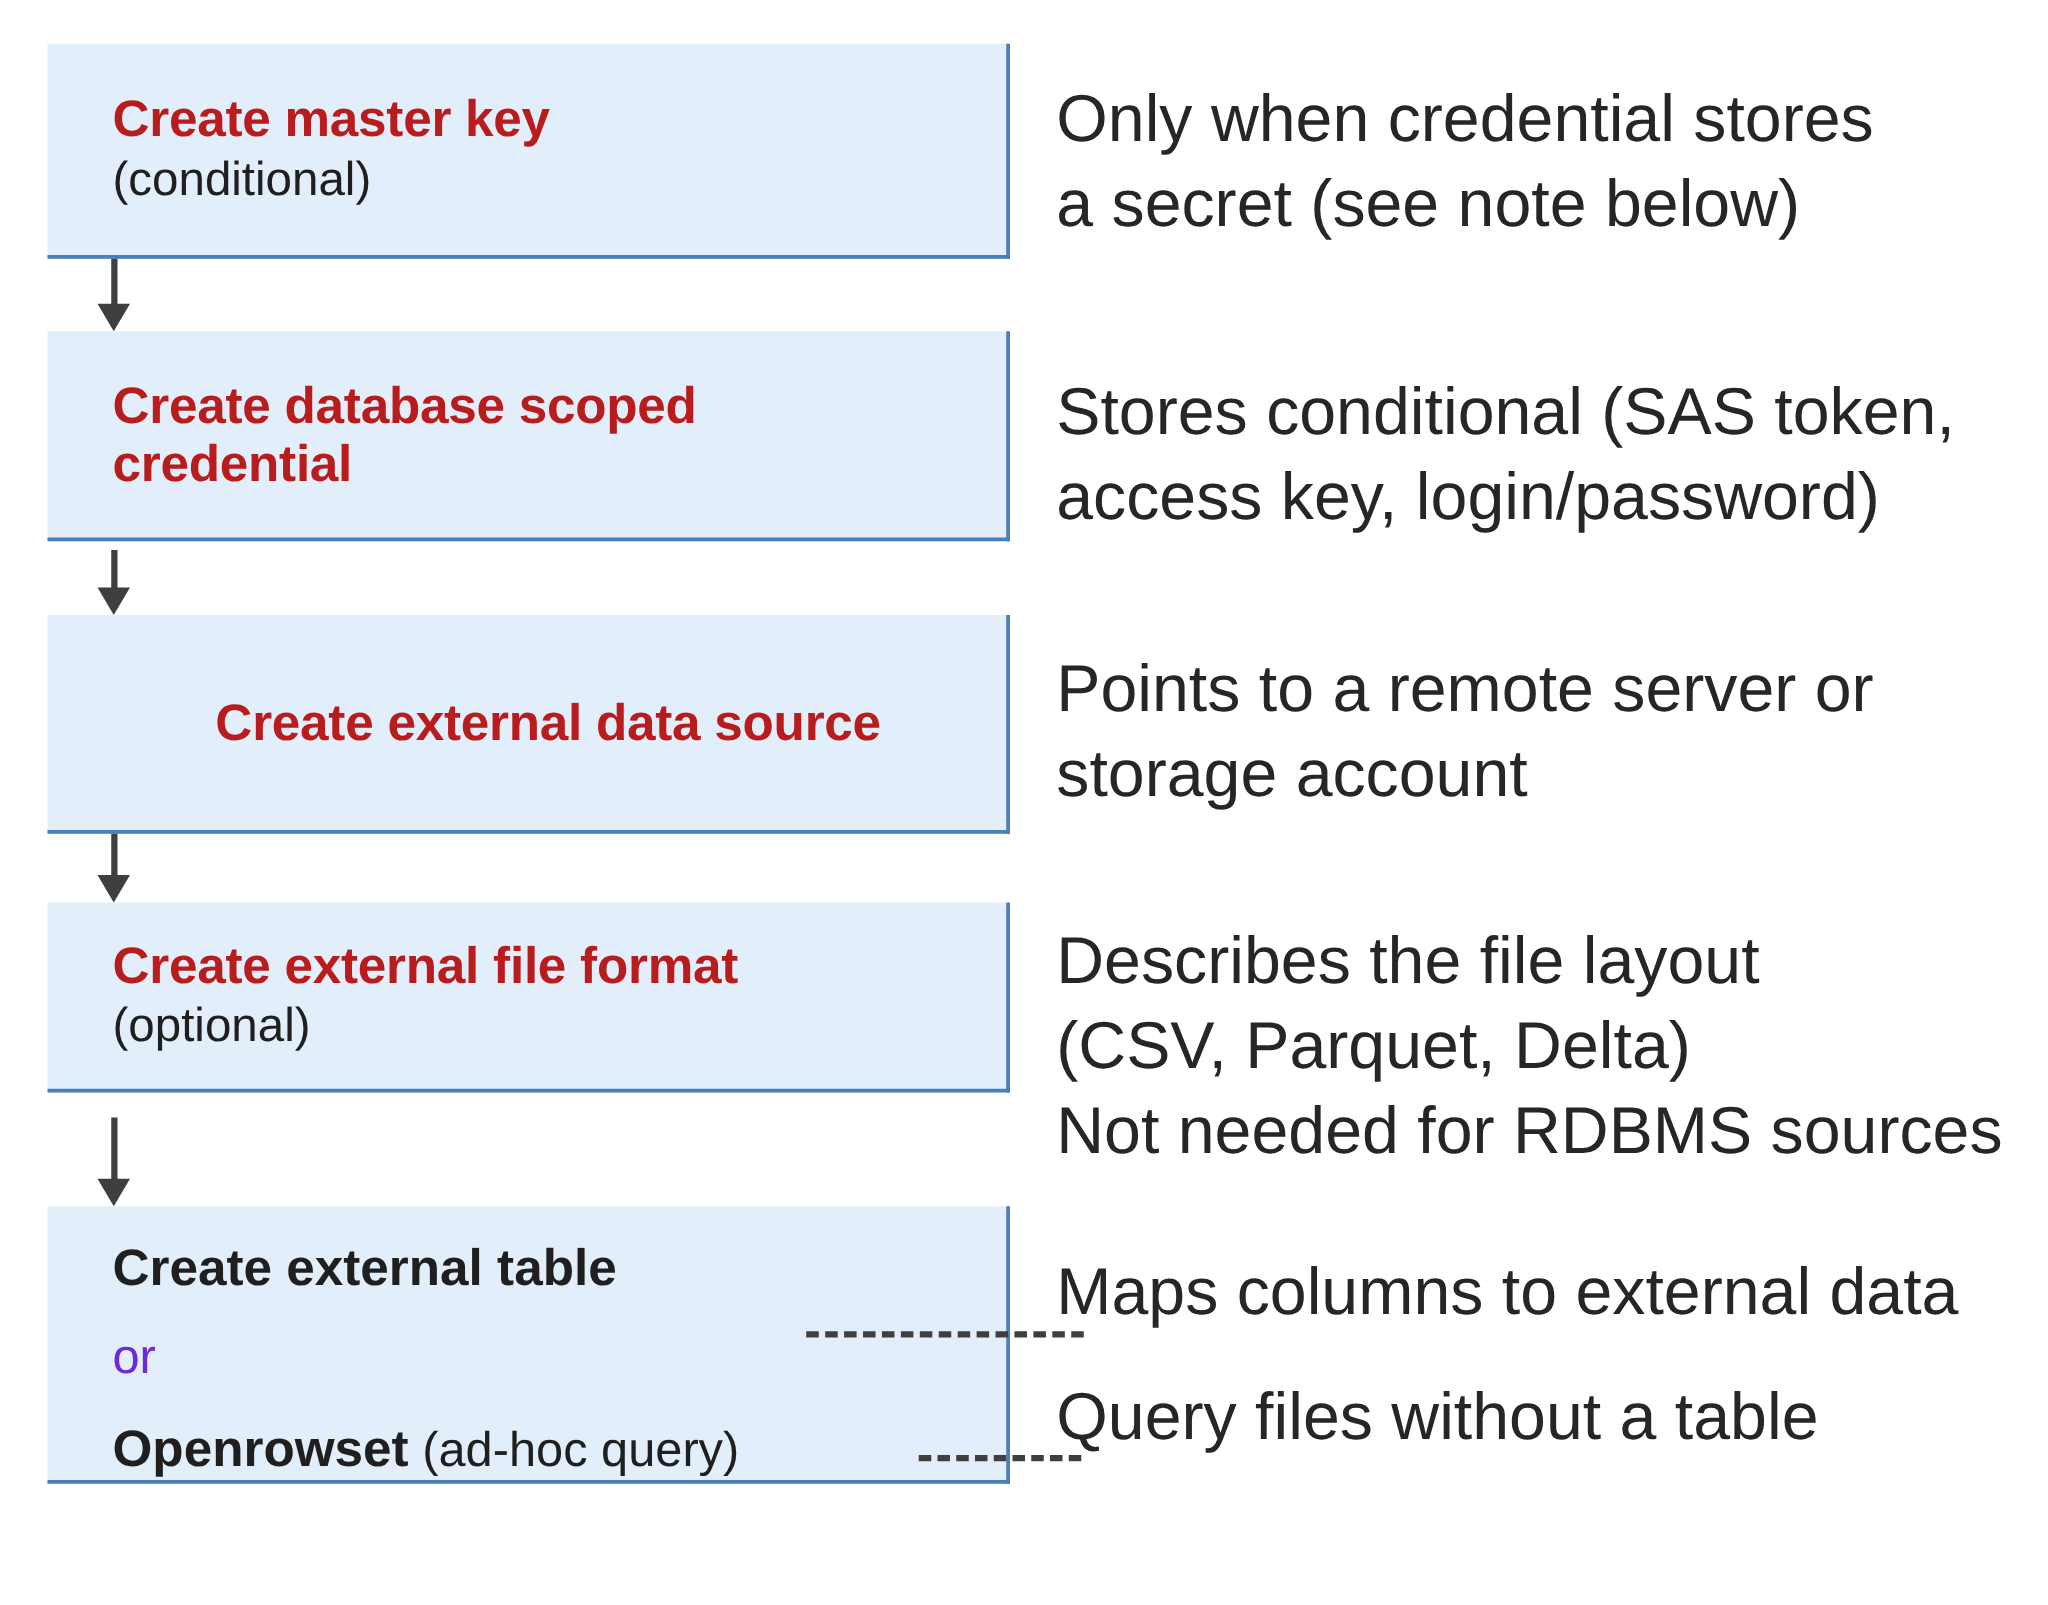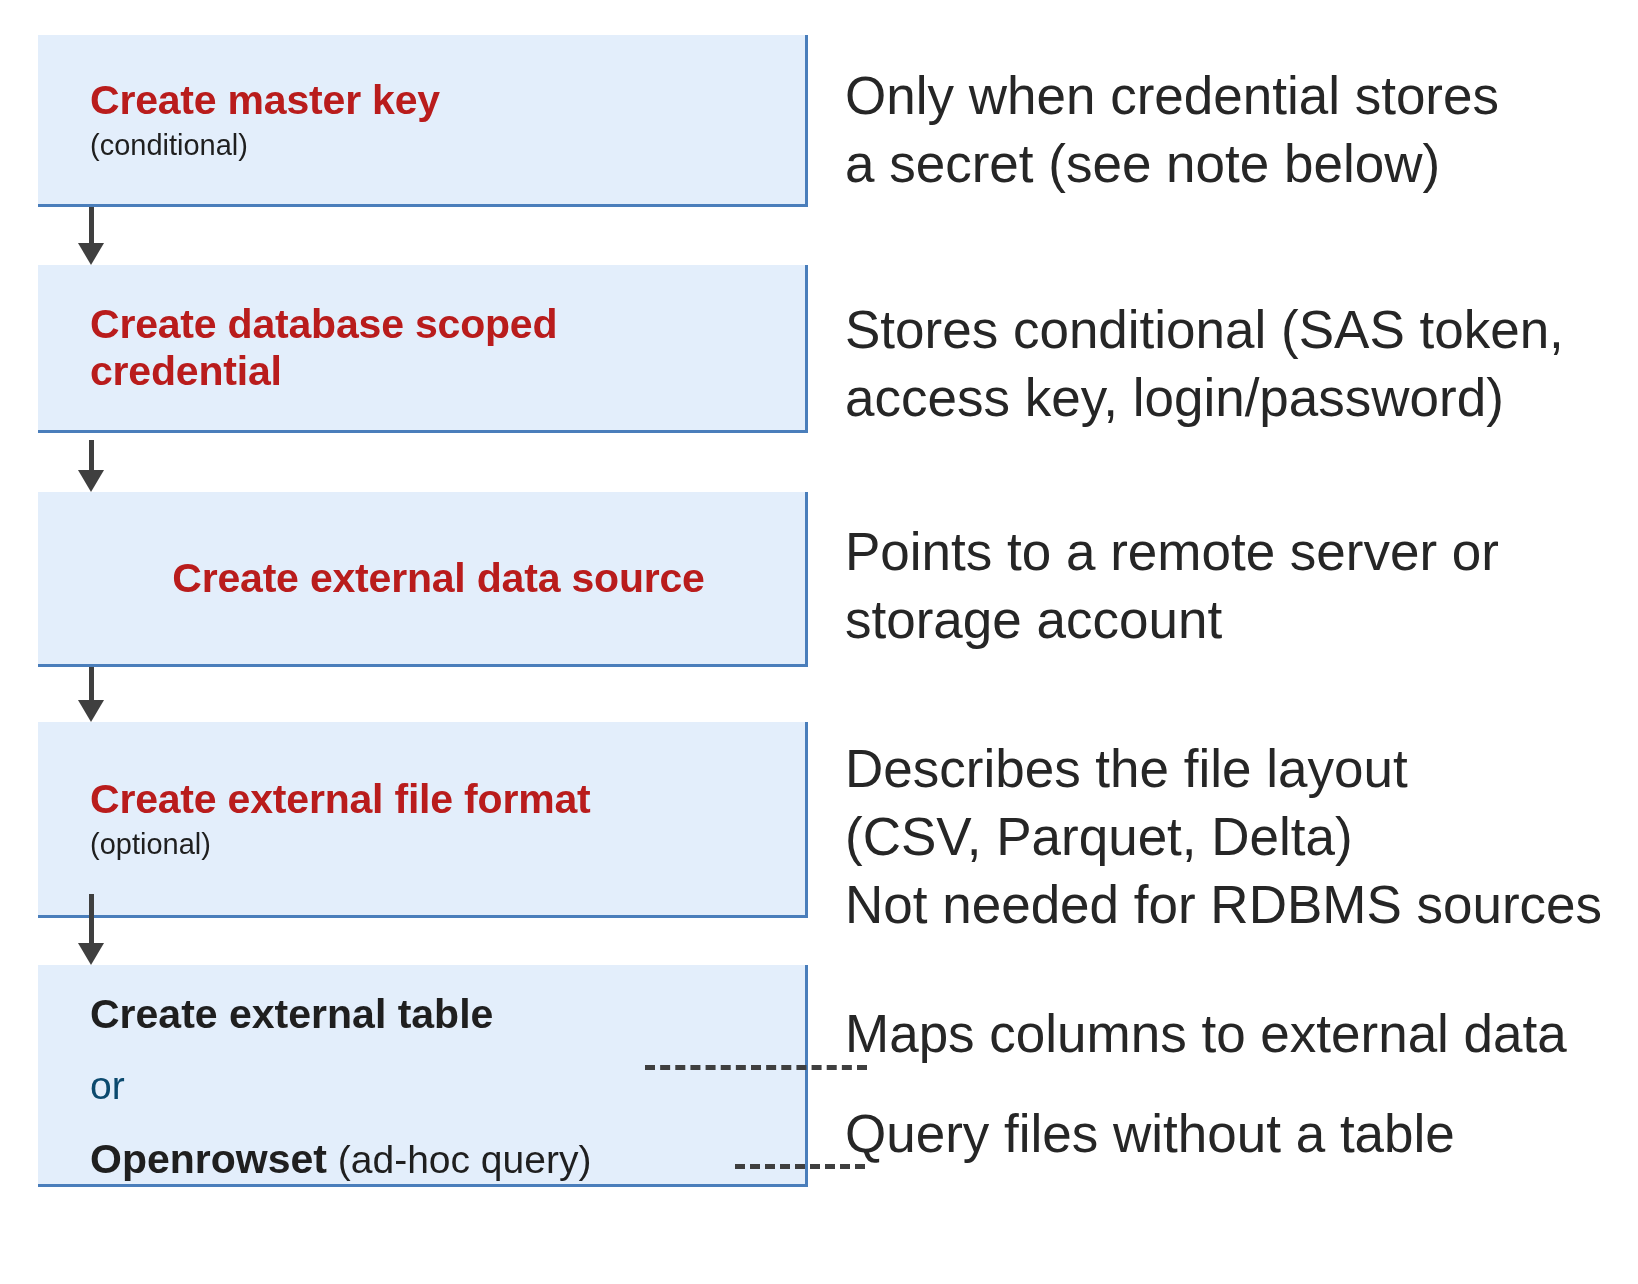--- a/index.html
+++ b/index.html
@@ -39,51 +39,51 @@
 
   .step-title {
     font-weight: bold;
     font-size: 41px;
     line-height: 1.14;
     letter-spacing: -0.2px;
     color: #b91c1c;
   }
   .step-sub {
     font-weight: normal;
-    font-size: 29px;
+    font-size: 38px;
     line-height: 1.18;
     color: #1f1f1f;
     margin-top: 4px;
   }
 
   
   #box-1 { top: 35px;   height: 172px; }
   #box-2 { top: 265px;  height: 168px; }
   #box-3 { top: 492px;  height: 175px; text-align: center; }
-  #box-4 { top: 722px;  height: 196px; }
+  #box-4 { top: 722px;  height: 152px; }
   #box-5 { top: 965px;  height: 222px; }
 
   
   #box-5 {
     justify-content: flex-start;
     padding-top: 22px;
     gap: 20px;
   }
   .ext-line {
     font-size: 41px;
     line-height: 1.32;
     color: #1f1f1f;
     white-space: nowrap;
   }
   .ext-line b { font-weight: bold; }
   .ext-line .norm { font-weight: normal; font-size: 39px; }
   .or-line {
     font-size: 39px;
     line-height: 1.3;
-    color: #0c4a6e;
+    color: #6d28d9;
   }
 
   
   .arrow {
     position: absolute;
     left: 78px;
     width: 26px;
   }
   .arrow .shaft {
     position: absolute;

